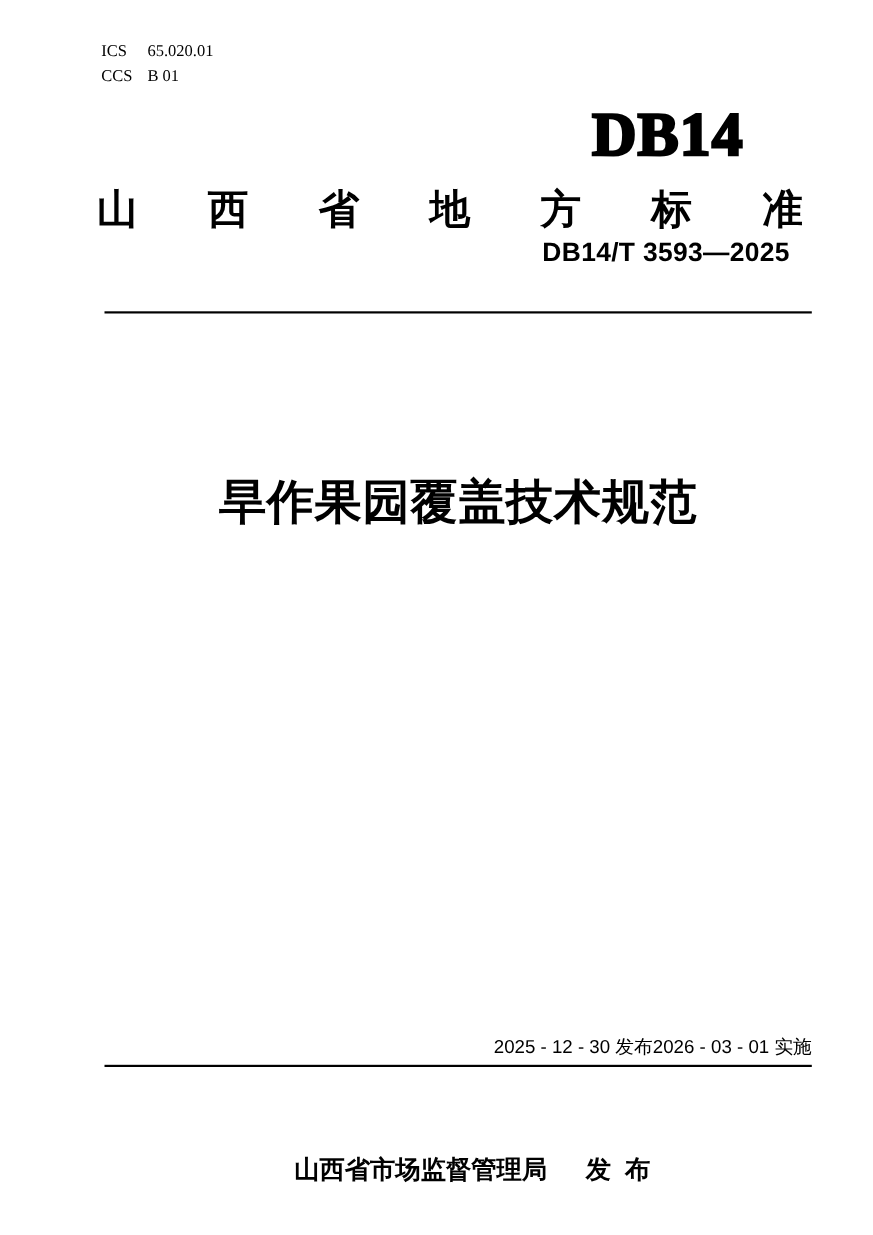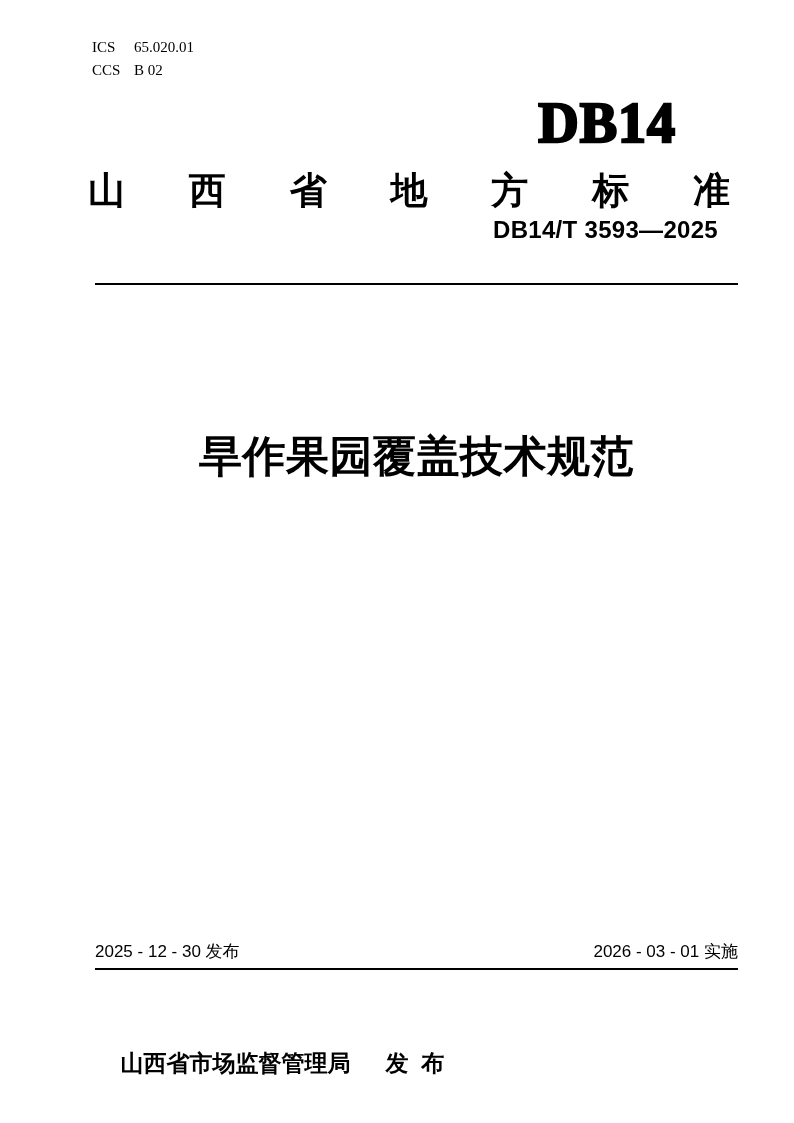--- a/index.html
+++ b/index.html
@@ -87,51 +87,52 @@
     font-weight: bold;
     letter-spacing: 0.5px;
   }
 
   .dates-row {
     position: absolute;
     left: 95px;
     top: 941px;
     width: 643px;
     display: flex;
-    justify-content: space-between;
+    justify-content: flex-end;
     font-size: 17px;
     line-height: 22px;
   }
   .dates-row .date-text { white-space: pre; }
 
   .issuer-row {
     position: absolute;
     left: 95px;
     top: 1021px;
     width: 643px;
+    text-align: center;
     font-size: 23px;
     font-weight: bold;
     white-space: pre;
   }
   .issuer-row .publish-label {
     margin-left: 35px;
     white-space: pre;
   }
 </style>
 </head>
 <body>
 
 <div class="page">
 
   <div class="ics-block">
     <div class="ics-row">
       <span class="code-label">ICS</span><span>65.020.01</span>
     </div>
     <div class="ics-row">
-      <span class="code-label">CCS</span><span>B 02</span>
+      <span class="code-label">CCS</span><span>B 01</span>
     </div>
   </div>
 
   <div class="db-logo">DB14</div>
 
   <div class="std-name-row">
     <span>山</span>
     <span>西</span>
     <span>省</span>
     <span>地</span>

